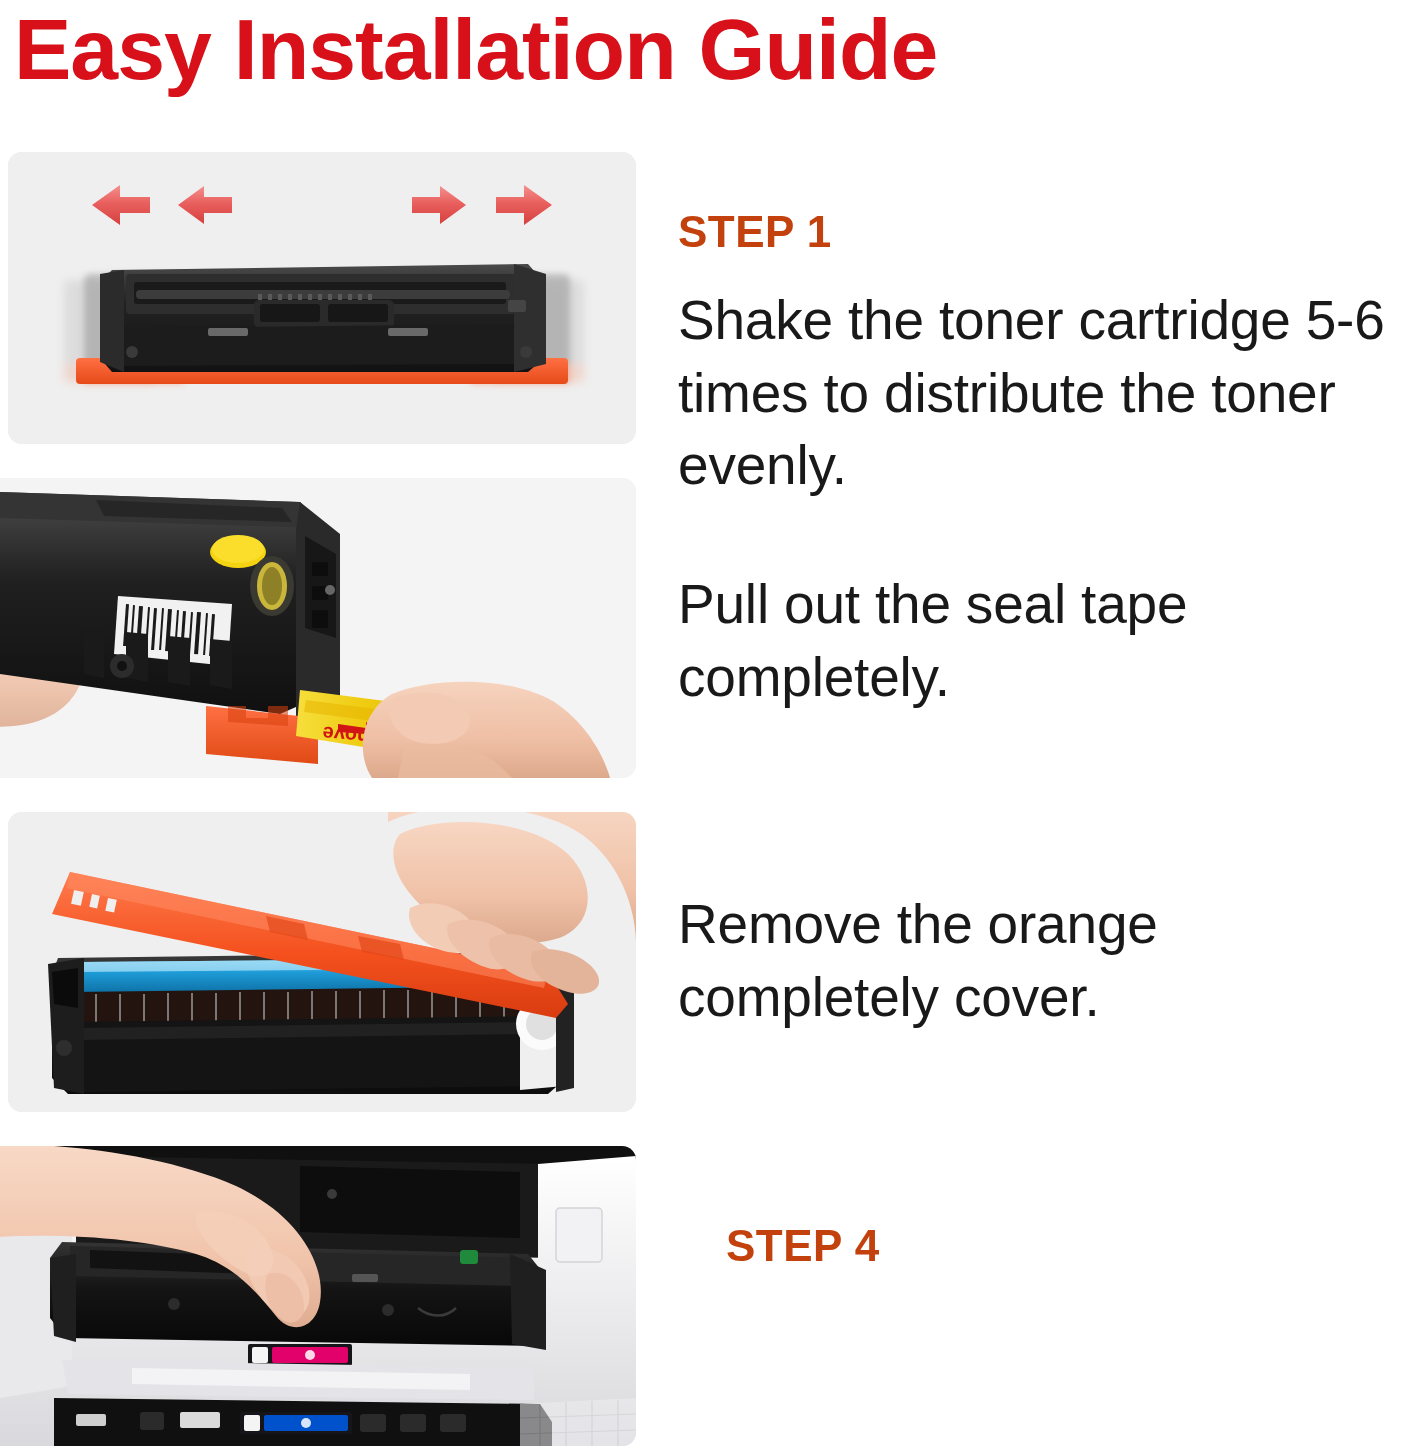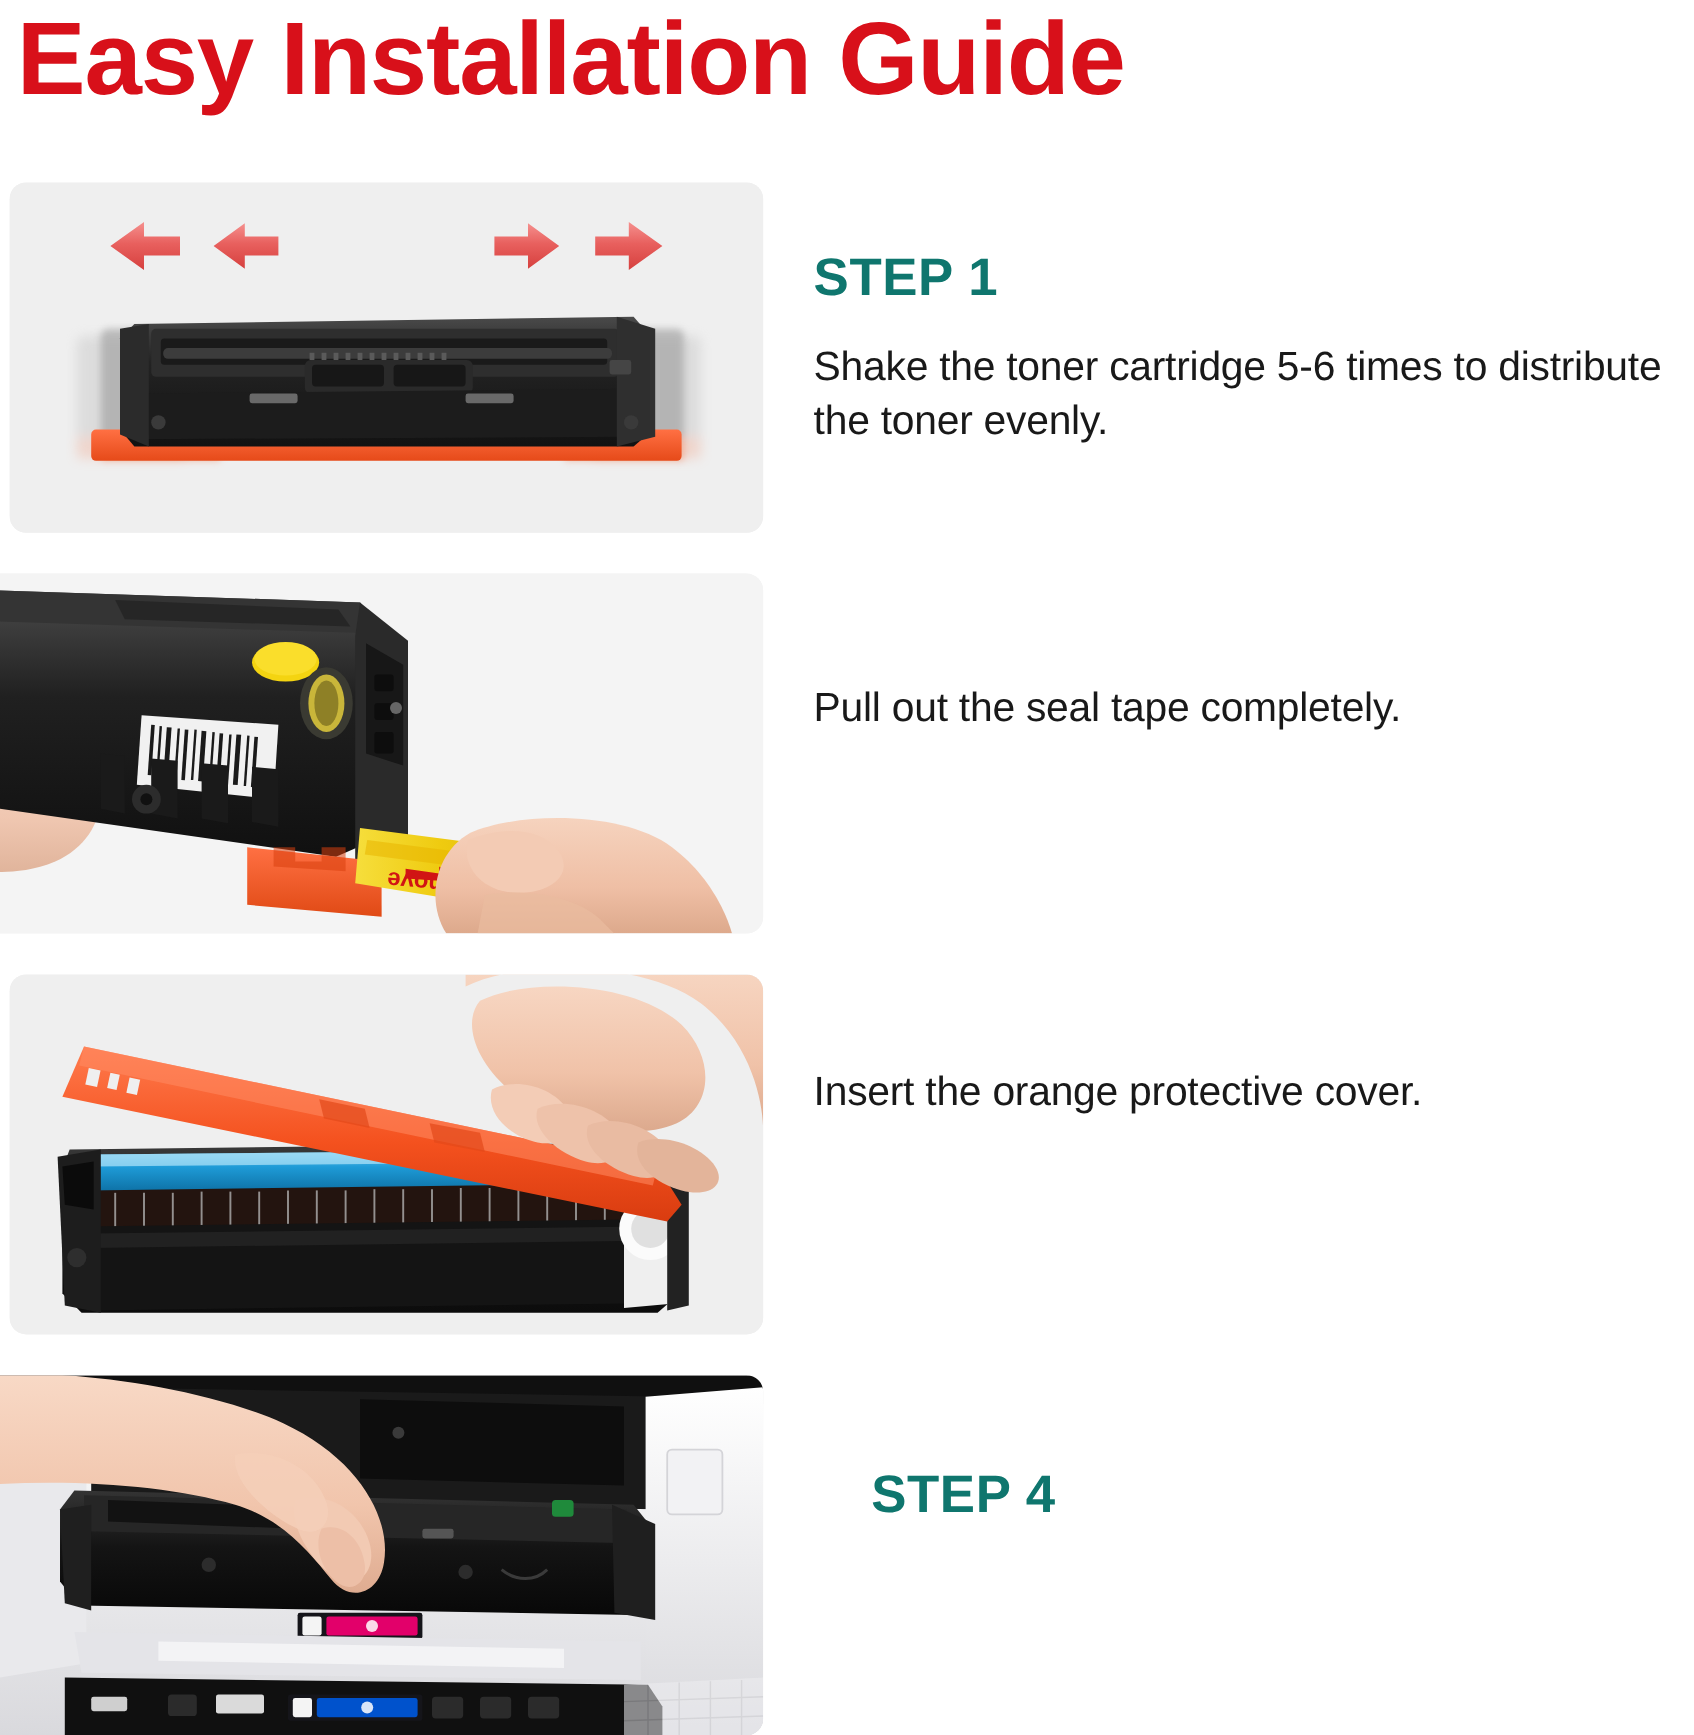--- a/index.html
+++ b/index.html
@@ -58,28 +58,28 @@
 
   .text-col {
     position: absolute;
     left: 678px;
     width: 726px;
   }
 
   .step-label {
     font-size: 44px;
     font-weight: bold;
-    color: #0f766e;
+    color: #c2410c;
     letter-spacing: 0.5px;
     line-height: 1;
     margin-bottom: 30px;
   }
 
   .step-body {
-    font-size: 34px;
+    font-size: 55px;
     font-weight: normal;
     color: #191919;
     line-height: 1.32;
     letter-spacing: -0.2px;
   }
 
   
   #row1 { top: 152px; }
   #row1 .panel { top: 0px; height: 292px; }
   #row1 .text-col { top: 58px; }
@@ -417,21 +417,21 @@
 
           <path d="M402 96 C 420 86, 452 92, 466 114 C 476 130, 462 144, 440 140 C 418 136, 396 116, 402 96 Z" fill="#F3CCB6"></path>
           <path d="M440 112 C 460 102, 494 110, 508 132 C 518 148, 502 162, 480 156 C 458 150, 434 130, 440 112 Z" fill="#EEC2AA"></path>
           <path d="M482 126 C 502 116, 536 126, 548 146 C 558 162, 542 174, 520 168 C 498 162, 476 144, 482 126 Z" fill="#E9BBA2"></path>
           <path d="M524 140 C 544 132, 576 142, 588 160 C 598 176, 582 186, 560 180 C 538 174, 518 158, 524 140 Z" fill="#E3B49A"></path>
         </g>
       </svg>
     </div>
 
     <div class="text-col">
-      <div class="step-body">Insert the orange protective cover.</div>
+      <div class="step-body">Remove the orange completely cover.</div>
     </div>
   </div>
 
   <div class="step-row" id="row4">
 
     <div class="panel bleed">
       <svg viewBox="0 0 636 300" preserveAspectRatio="xMidYMid meet">
         <defs>
           <linearGradient id="skin4" x1="0" y1="0" x2="0" y2="1">
             <stop offset="0%" stop-color="#F8D9C6"></stop>

